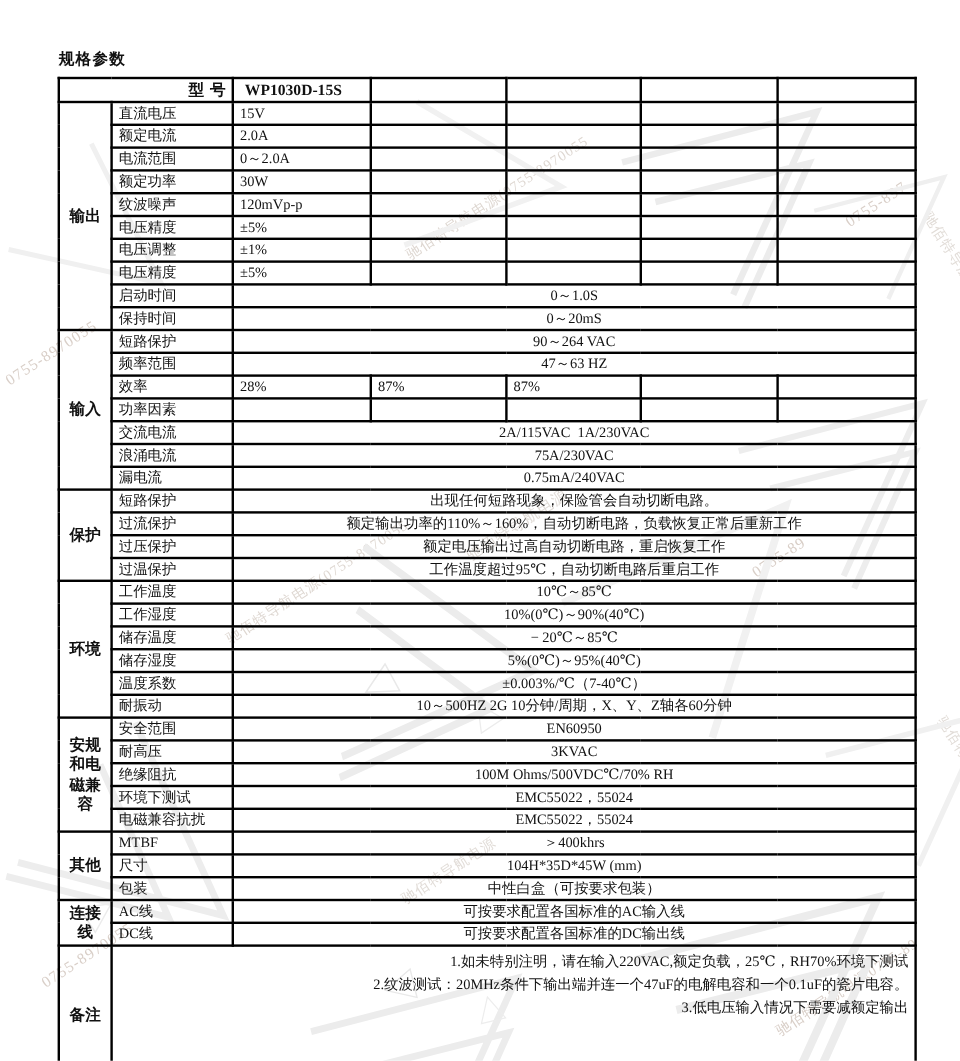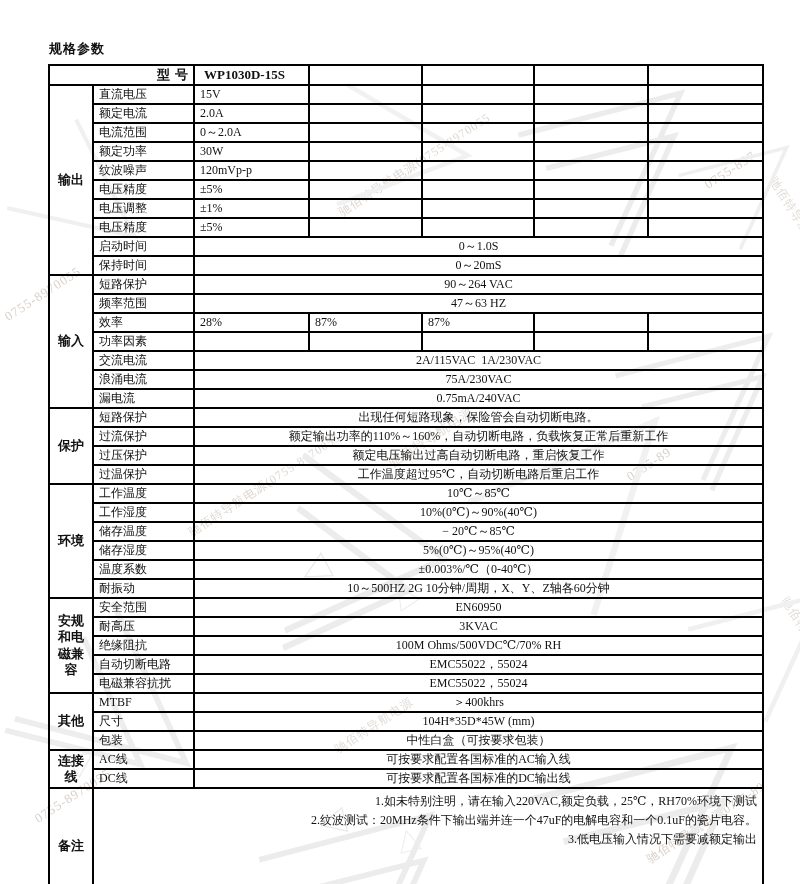--- a/index.html
+++ b/index.html
@@ -251,21 +251,21 @@
         <tr>
           <td class="lbl">储存温度</td>
           <td class="val center" colspan="5">− 20℃～85℃</td>
         </tr>
         <tr>
           <td class="lbl">储存湿度</td>
           <td class="val center" colspan="5">5%(0℃)～95%(40℃)</td>
         </tr>
         <tr>
           <td class="lbl">温度系数</td>
-          <td class="val center" colspan="5">±0.003%/℃（0-40℃）</td>
+          <td class="val center" colspan="5">±0.003%/℃（7-40℃）</td>
         </tr>
         <tr>
           <td class="lbl">耐振动</td>
           <td class="val center" colspan="5">10～500HZ 2G 10分钟/周期，X、Y、Z轴各60分钟</td>
         </tr>
         <tr>
           <td class="cat" rowspan="5">安规
 和电
 磁兼
 容</td>
@@ -274,21 +274,21 @@
         </tr>
         <tr>
           <td class="lbl">耐高压</td>
           <td class="val center" colspan="5">3KVAC</td>
         </tr>
         <tr>
           <td class="lbl">绝缘阻抗</td>
           <td class="val center" colspan="5">100M Ohms/500VDC℃/70% RH</td>
         </tr>
         <tr>
-          <td class="lbl">自动切断电路</td>
+          <td class="lbl">环境下测试</td>
           <td class="val center" colspan="5">EMC55022，55024</td>
         </tr>
         <tr>
           <td class="lbl">电磁兼容抗扰</td>
           <td class="val center" colspan="5">EMC55022，55024</td>
         </tr>
         <tr>
           <td class="cat" rowspan="3">其他</td>
           <td class="lbl">MTBF</td>
           <td class="val center" colspan="5">＞400khrs</td>

